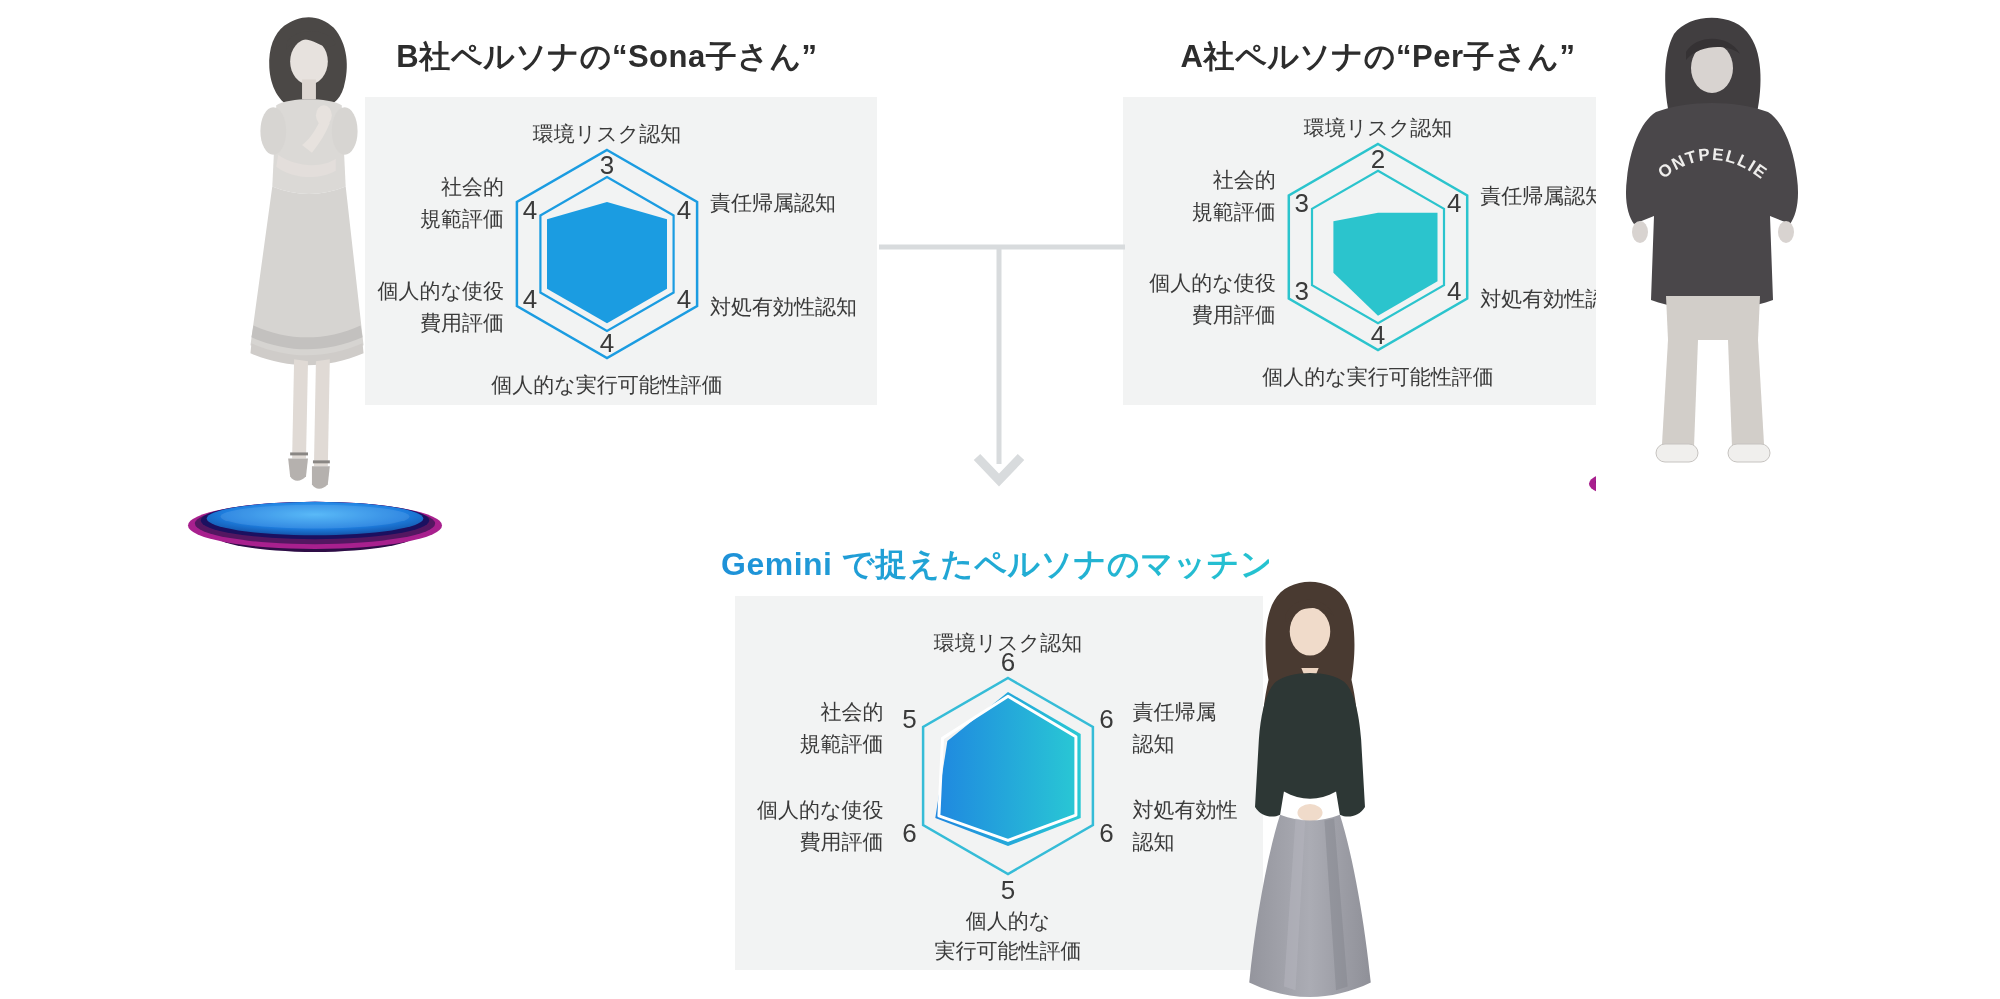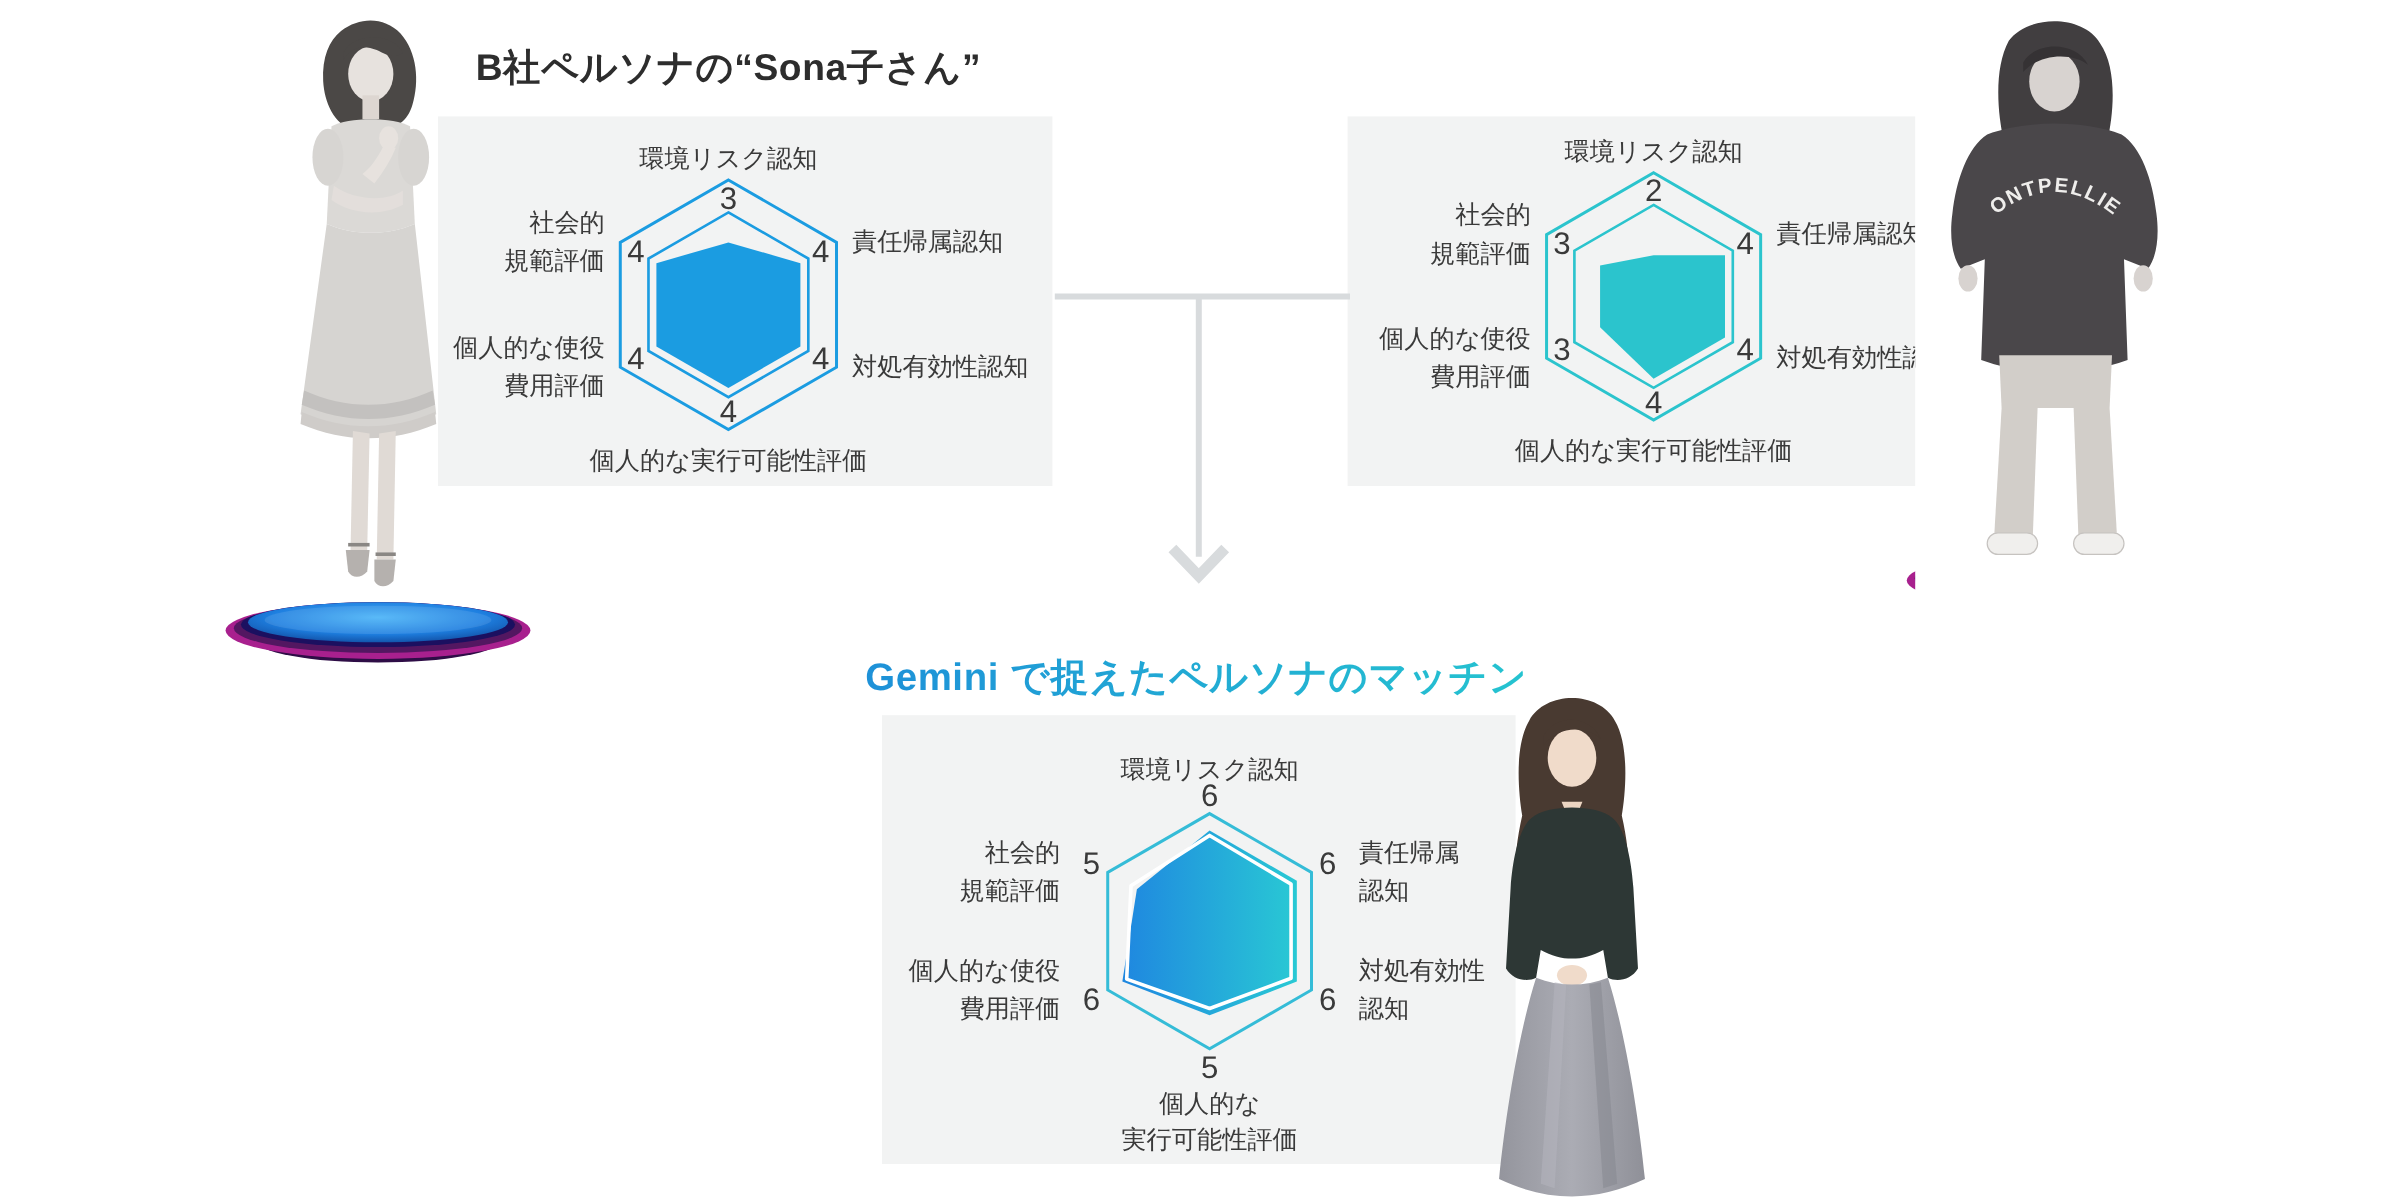--- a/index.html
+++ b/index.html
@@ -36,20 +36,21 @@
       </radialGradient>
       <linearGradient id="skirt-g" x1="0" y1="0" x2="1" y2="0">
         <stop offset="0%" stop-color="#94959d"></stop>
         <stop offset="50%" stop-color="#abacb4"></stop>
         <stop offset="100%" stop-color="#8f9098"></stop>
       </linearGradient>
     </defs>
   </svg>
 
   <h2 id="title-b" class="chart-title">B社ペルソナの“Sona子さん”</h2>
+  <h2 id="title-a" class="chart-title">A社ペルソナの“Per子さん”</h2>
 
   <div id="panel-b" class="panel">
     <svg id="chart-b" class="radar" width="512" height="308" viewBox="0 0 512 308">
         <polygon points="242.0,53.0 332.1,105.0 332.1,209.0 242.0,261.0 151.9,209.0 151.9,105.0" fill="none" stroke="#1b9ce1" stroke-width="2.5"></polygon>
         <polygon points="242.0,80.0 308.6,118.5 308.6,195.5 242.0,234.0 175.4,195.5 175.4,118.5" fill="none" stroke="#1b9ce1" stroke-width="2.2"></polygon>
         <polygon points="242.0,105.0 302.0,122.3 302.0,191.7 242.0,226.3 182.0,191.7 182.0,122.3" fill="#1b9ce1"></polygon>
         <text x="242.0" y="68.1" text-anchor="middle" dominant-baseline="central" font-size="26" fill="#3a3a3a">3</text>
         <text x="242.0" y="36.0" text-anchor="middle" dominant-baseline="central" font-size="21" fill="#3a3a3a">環境リスク認知</text>
         <text x="319.0" y="112.5" text-anchor="middle" dominant-baseline="central" font-size="26" fill="#3a3a3a">4</text>
         <text x="345.0" y="105.0" text-anchor="start" dominant-baseline="central" font-size="21" fill="#3a3a3a">責任帰属認知</text>

